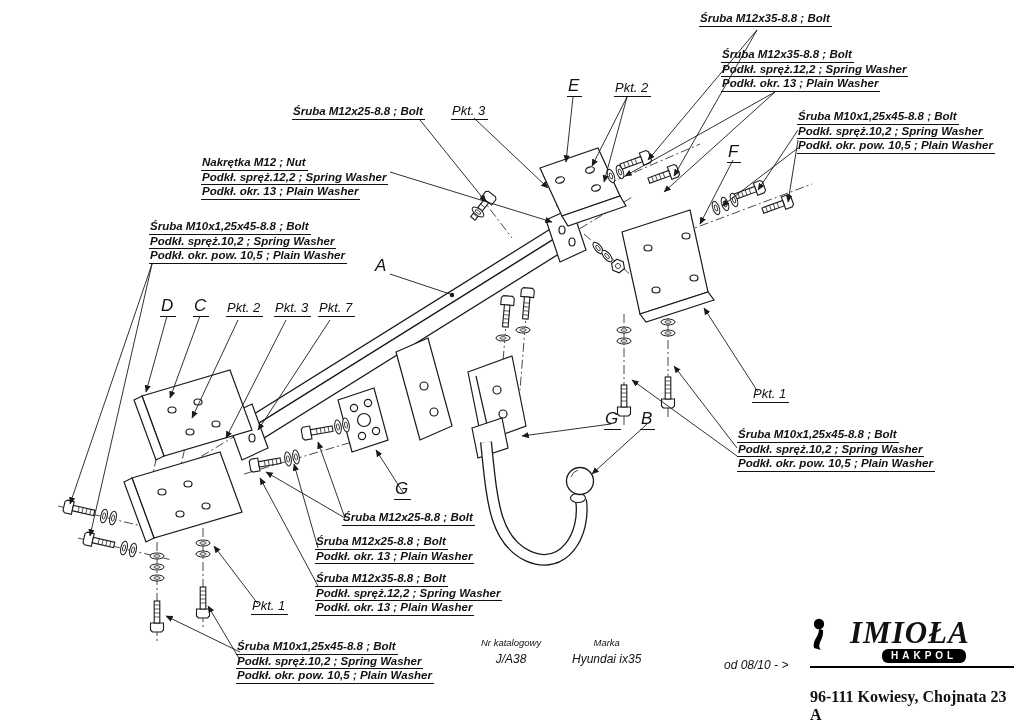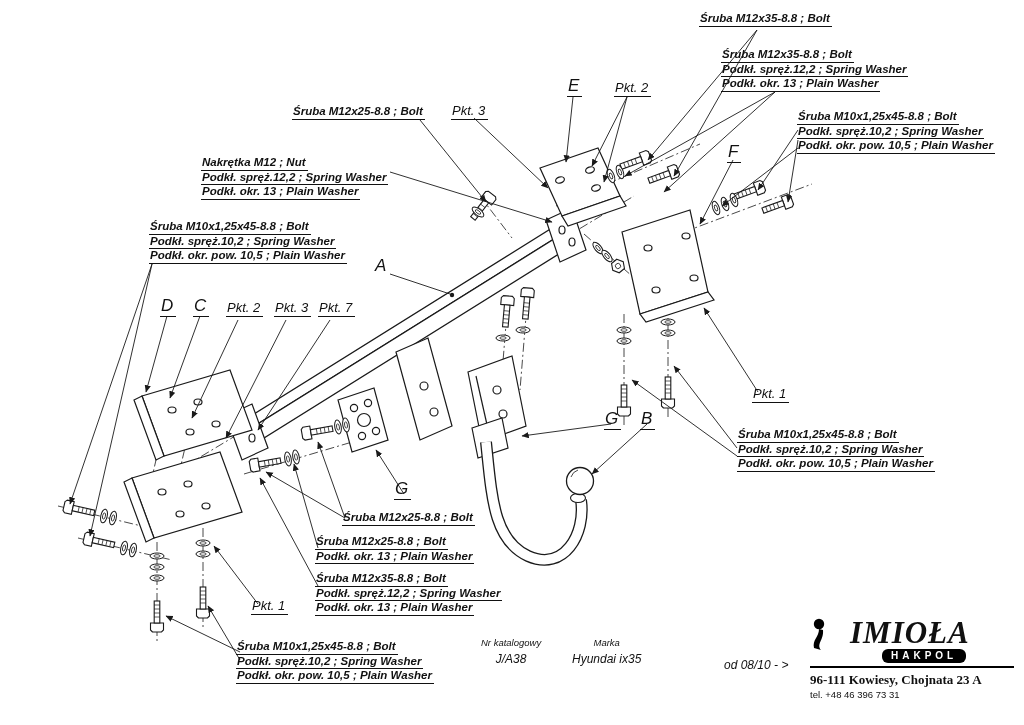--- a/index.html
+++ b/index.html
@@ -19,22 +19,22 @@
   .tb{position:absolute;z-index:3;white-space:nowrap;text-align:center;}
   .tb .tb-label{display:block;font-style:italic;font-size:9.5px;}
   .tb .tb-value{display:block;font-style:italic;font-size:12px;margin-top:4px;}
   
   .logo{position:absolute;left:810px;top:618px;width:204px;z-index:3;}
   .logo-row{display:flex;gap:16px;}
   .brand{font-family:"Liberation Serif",serif;font-weight:bold;font-style:italic;
          font-size:31px;line-height:30px;letter-spacing:1px;}
   .hakpol{background:#000;color:#fff;font-weight:bold;font-size:10px;letter-spacing:4px;
           padding:1px 9px 2px;width:fit-content;margin:-3px 0 0 72px;border-radius:6px;}
-  .addr{border-top:2.5px solid #000;margin-top:3px;padding-top:4px;
-        font-family:"Liberation Serif",serif;font-weight:bold;font-size:13px;}
+  .addr{border-top:2.5px solid #000;margin-top:3px;padding-top:20px;
+        font-family:"Liberation Serif",serif;font-weight:bold;font-size:16px;}
   .phone{font-size:9.5px;margin-top:1px;}
 </style>
 </head>
 <body>
 
 <div class="stage">
 
   <svg class="draw" width="1024" height="725" viewBox="0 0 1024 725">
     <defs>
       <marker id="arr" markerWidth="9" markerHeight="8" refX="7.5" refY="3.5" orient="auto">

